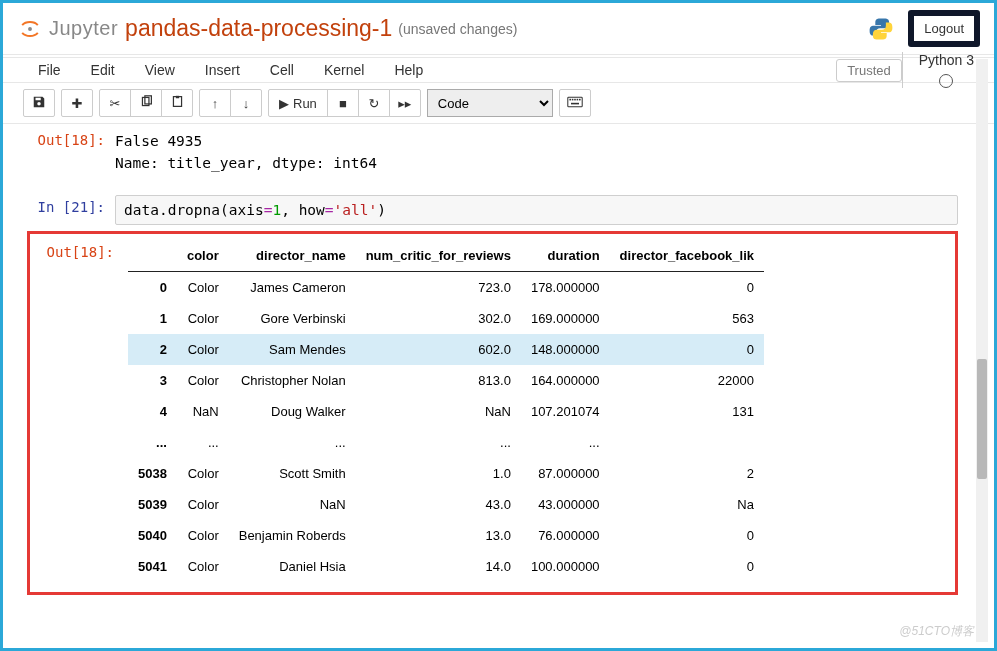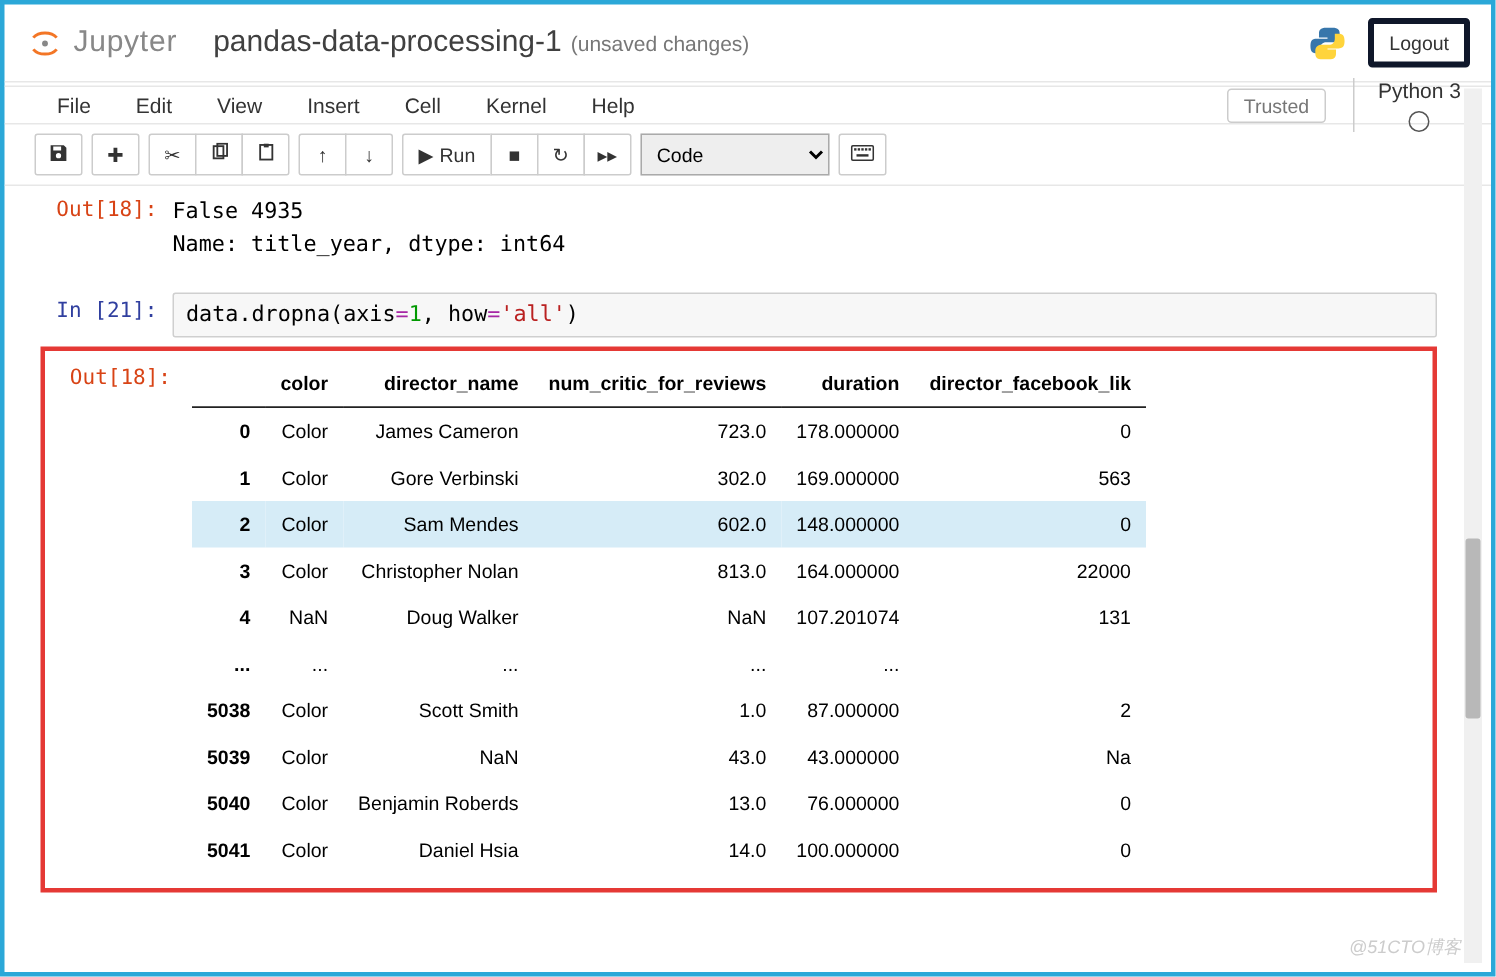--- a/index.html
+++ b/index.html
@@ -1,28 +1,28 @@
 <!DOCTYPE html>
 <html><head>
 <meta charset="utf-8">
 <style>
   * { box-sizing: border-box; }
   body { margin: 0; font-family: "Helvetica Neue", Helvetica, Arial, sans-serif; font-size: 13px; background: #fff; border: 3px solid #2ba8d8; width: 997px; height: 651px; overflow: hidden; position: relative; }
   .header { display: flex; align-items: center; padding: 6px 14px; border-bottom: 1px solid #e7e7e7; height: 52px; }
   .logo { display: flex; align-items: center; gap: 6px; }
   .logo-mark { width: 26px; height: 26px; }
   .logo-text { font-size: 20px; color: #888; letter-spacing: 0.5px; }
-  .title { font-size: 20px; color: #404040; margin-left: 24px; }
+  .title { font-size: 23px; color: #c2410c; margin-left: 7px; }
   .unsaved { font-size: 14px; color: #777; margin-left: 6px; }
   .header-right { margin-left: auto; display: flex; align-items: center; gap: 14px; }
   .py-logo { width: 26px; height: 26px; }
-  .btn { background: #fff; border: 4px solid #0f172a; border-radius: 3px; padding: 5px 10px; font-size: 13px; color: #333; cursor: pointer; }
+  .btn { background: #fff; border: 6px solid #0f172a; border-radius: 3px; padding: 5px 10px; font-size: 13px; color: #333; cursor: pointer; }
   .menubar { display: flex; align-items: center; padding: 0 20px; border-bottom: 1px solid #e7e7e7; height: 26px; border-top: 1px solid #e7e7e7; margin-top:2px; }
   .menu-item { padding: 6px 15px; color: #333; font-size: 14px; cursor: pointer; }
-  .menu-right { margin-left: auto; display: flex; align-items: center; gap: 18px; }
+  .menu-right { margin-left: auto; display: flex; align-items: center; }
   .trusted { border: 1px solid #ccc; border-radius: 3px; padding: 3px 10px; color: #777; font-size: 13px; }
   .kernel { display: flex; align-items: center; gap: 6px; font-size: 14px; color: #333; border-left: 1px solid #ccc; padding-left: 16px; flex-direction: column; }
   .kernel-circle { width: 14px; height: 14px; border: 1.5px solid #555; border-radius: 50%; }
   .toolbar { display: flex; align-items: center; padding: 6px 20px; gap: 6px; border-bottom: 1px solid #e7e7e7; }
   .tbtn { background: #fff; border: 1px solid #ccc; border-radius: 2px; width: 32px; height: 28px; display: inline-flex; align-items: center; justify-content: center; cursor: pointer; font-size: 13px; color: #333; }
   .tbtn.run { width: auto; padding: 0 10px; gap: 4px; }
   .tgroup { display: flex; }
   .tgroup .tbtn { border-radius: 0; margin-left: -1px; }
   .tgroup .tbtn:first-child { border-radius: 2px 0 0 2px; margin-left: 0; }
   .tgroup .tbtn:last-child { border-radius: 0 2px 2px 0; }

